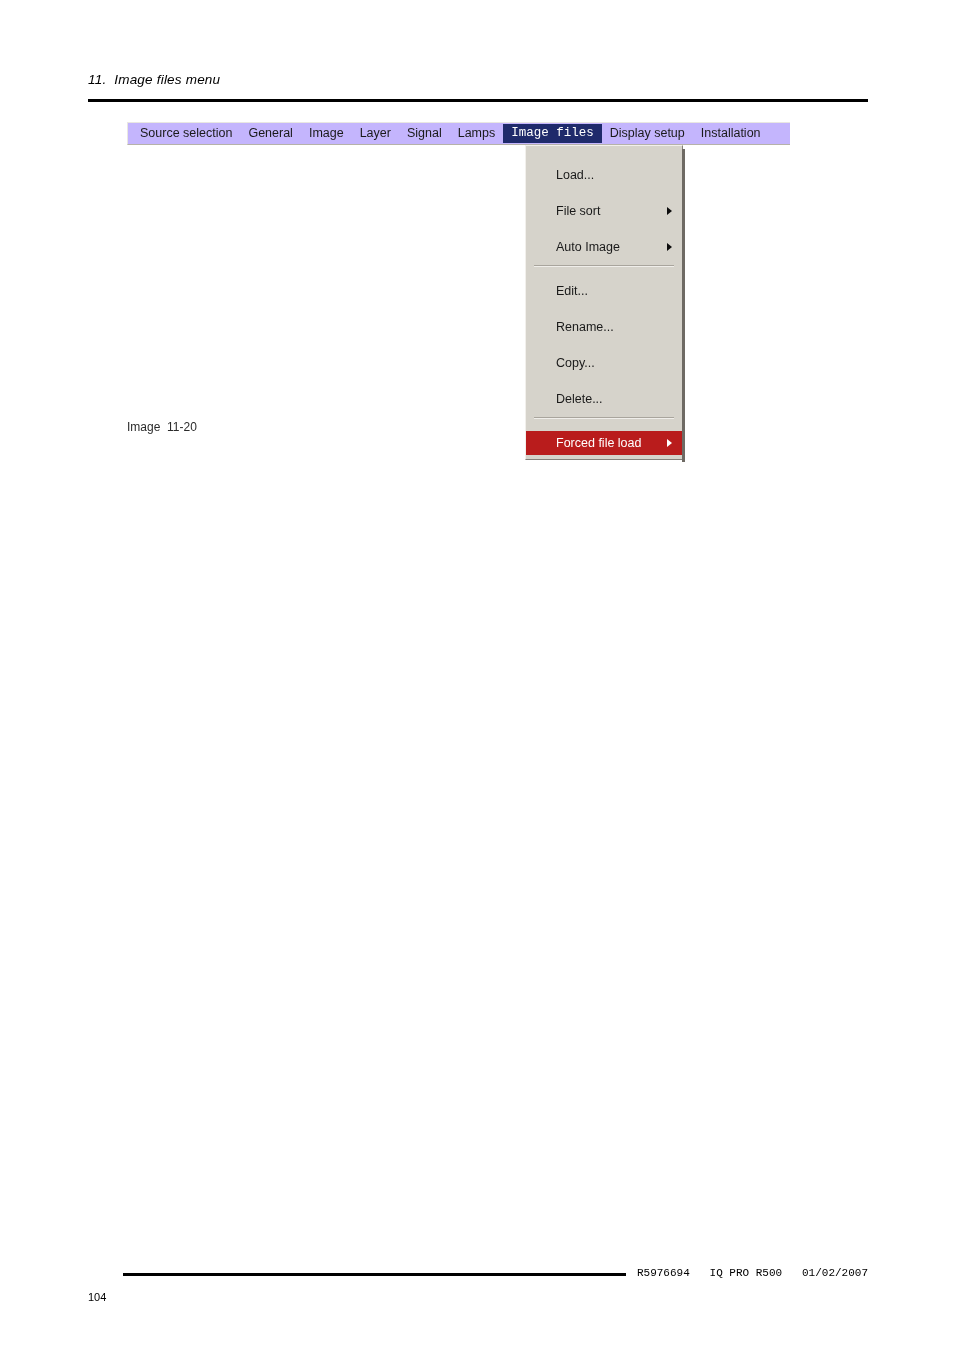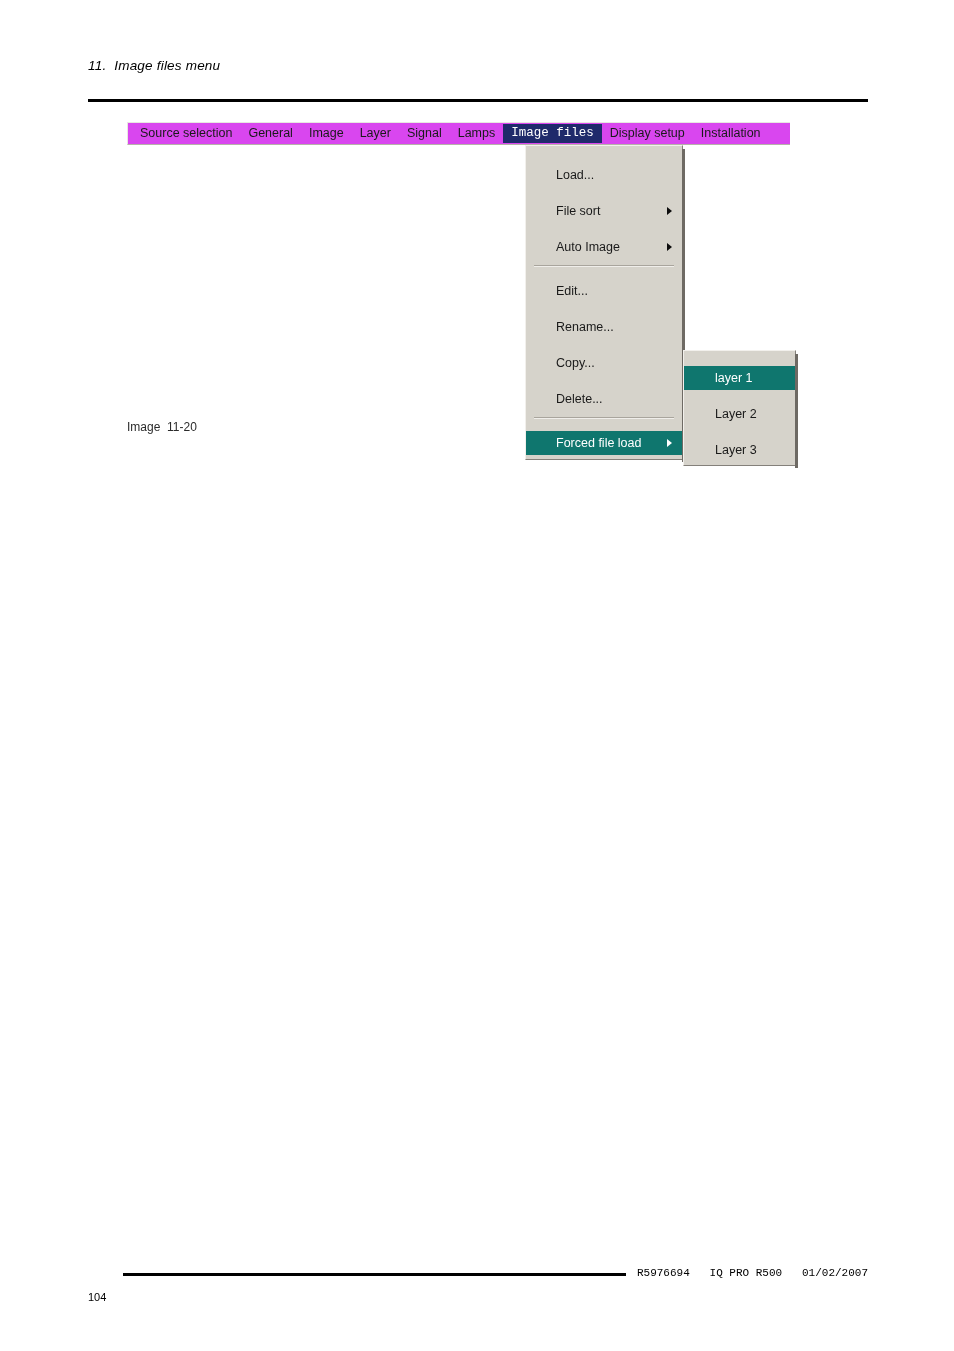--- a/index.html
+++ b/index.html
@@ -12,21 +12,21 @@
     background: #ffffff;
     font-family: "Liberation Sans", sans-serif;
     position: relative;
     overflow: hidden;
   }
 
   
   .page-header {
     position: absolute;
     left: 88px;
-    top: 58px;
+    top: 72px;
     width: 780px;
   }
   .page-header .chapter-title {
     font-style: italic;
     font-size: 13.5px;
     color: #000000;
     letter-spacing: .2px;
     white-space: pre;
   }
   .header-rule {
@@ -43,21 +43,21 @@
     position: absolute;
     left: 127px;
     top: 122px;
   }
 
   
   .menubar {
     position: relative;
     width: 663px;
     height: 23px;
-    background: #d946ef;
+    background: #c4b5fd;
     border-top: 1px solid #e9e7e2;
     border-left: 1px solid #e9e7e2;
     border-bottom: 1px solid #b6b2a9;
     box-sizing: border-box;
     display: flex;
     align-items: center;
     padding: 0 4px;
   }
   .menubar-item {
     font-size: 12.5px;
@@ -102,21 +102,21 @@
     display: flex;
     align-items: center;
     padding-left: 30px;
     padding-right: 8px;
     font-size: 12.5px;
     color: #1a1a1a;
     white-space: nowrap;
     margin-top: 12px;
   }
   .menu-row.highlight {
-    background: #0f766e;
+    background: #b91c1c;
     color: #ffffff;
   }
   .menu-row .arrow {
     position: absolute;
     right: 10px;
     top: 50%;
     transform: translateY(-50%);
     width: 0;
     height: 0;
     border-top: 4px solid transparent;
@@ -263,31 +263,20 @@
     </div>
 
     <div class="menu-sep"></div>
 
     <div class="menu-row highlight">
       <span>Forced file load</span>
       <span class="arrow"></span>
     </div>
   </div>
 
-  <div class="submenu">
-    <div class="menu-row highlight">
-      <span>layer 1</span>
-    </div>
-    <div class="menu-row">
-      <span>Layer 2</span>
-    </div>
-    <div class="menu-row">
-      <span>Layer 3</span>
-    </div>
-  </div>
 </div>
 
 <div class="figure-caption">Image  11-20</div>
 
 <div class="footer">
   <div class="page-num">104</div>
   <div class="footer-rule"></div>
   <div class="footer-meta">R5976694   IQ PRO R500   01/02/2007</div>
 </div>
 

